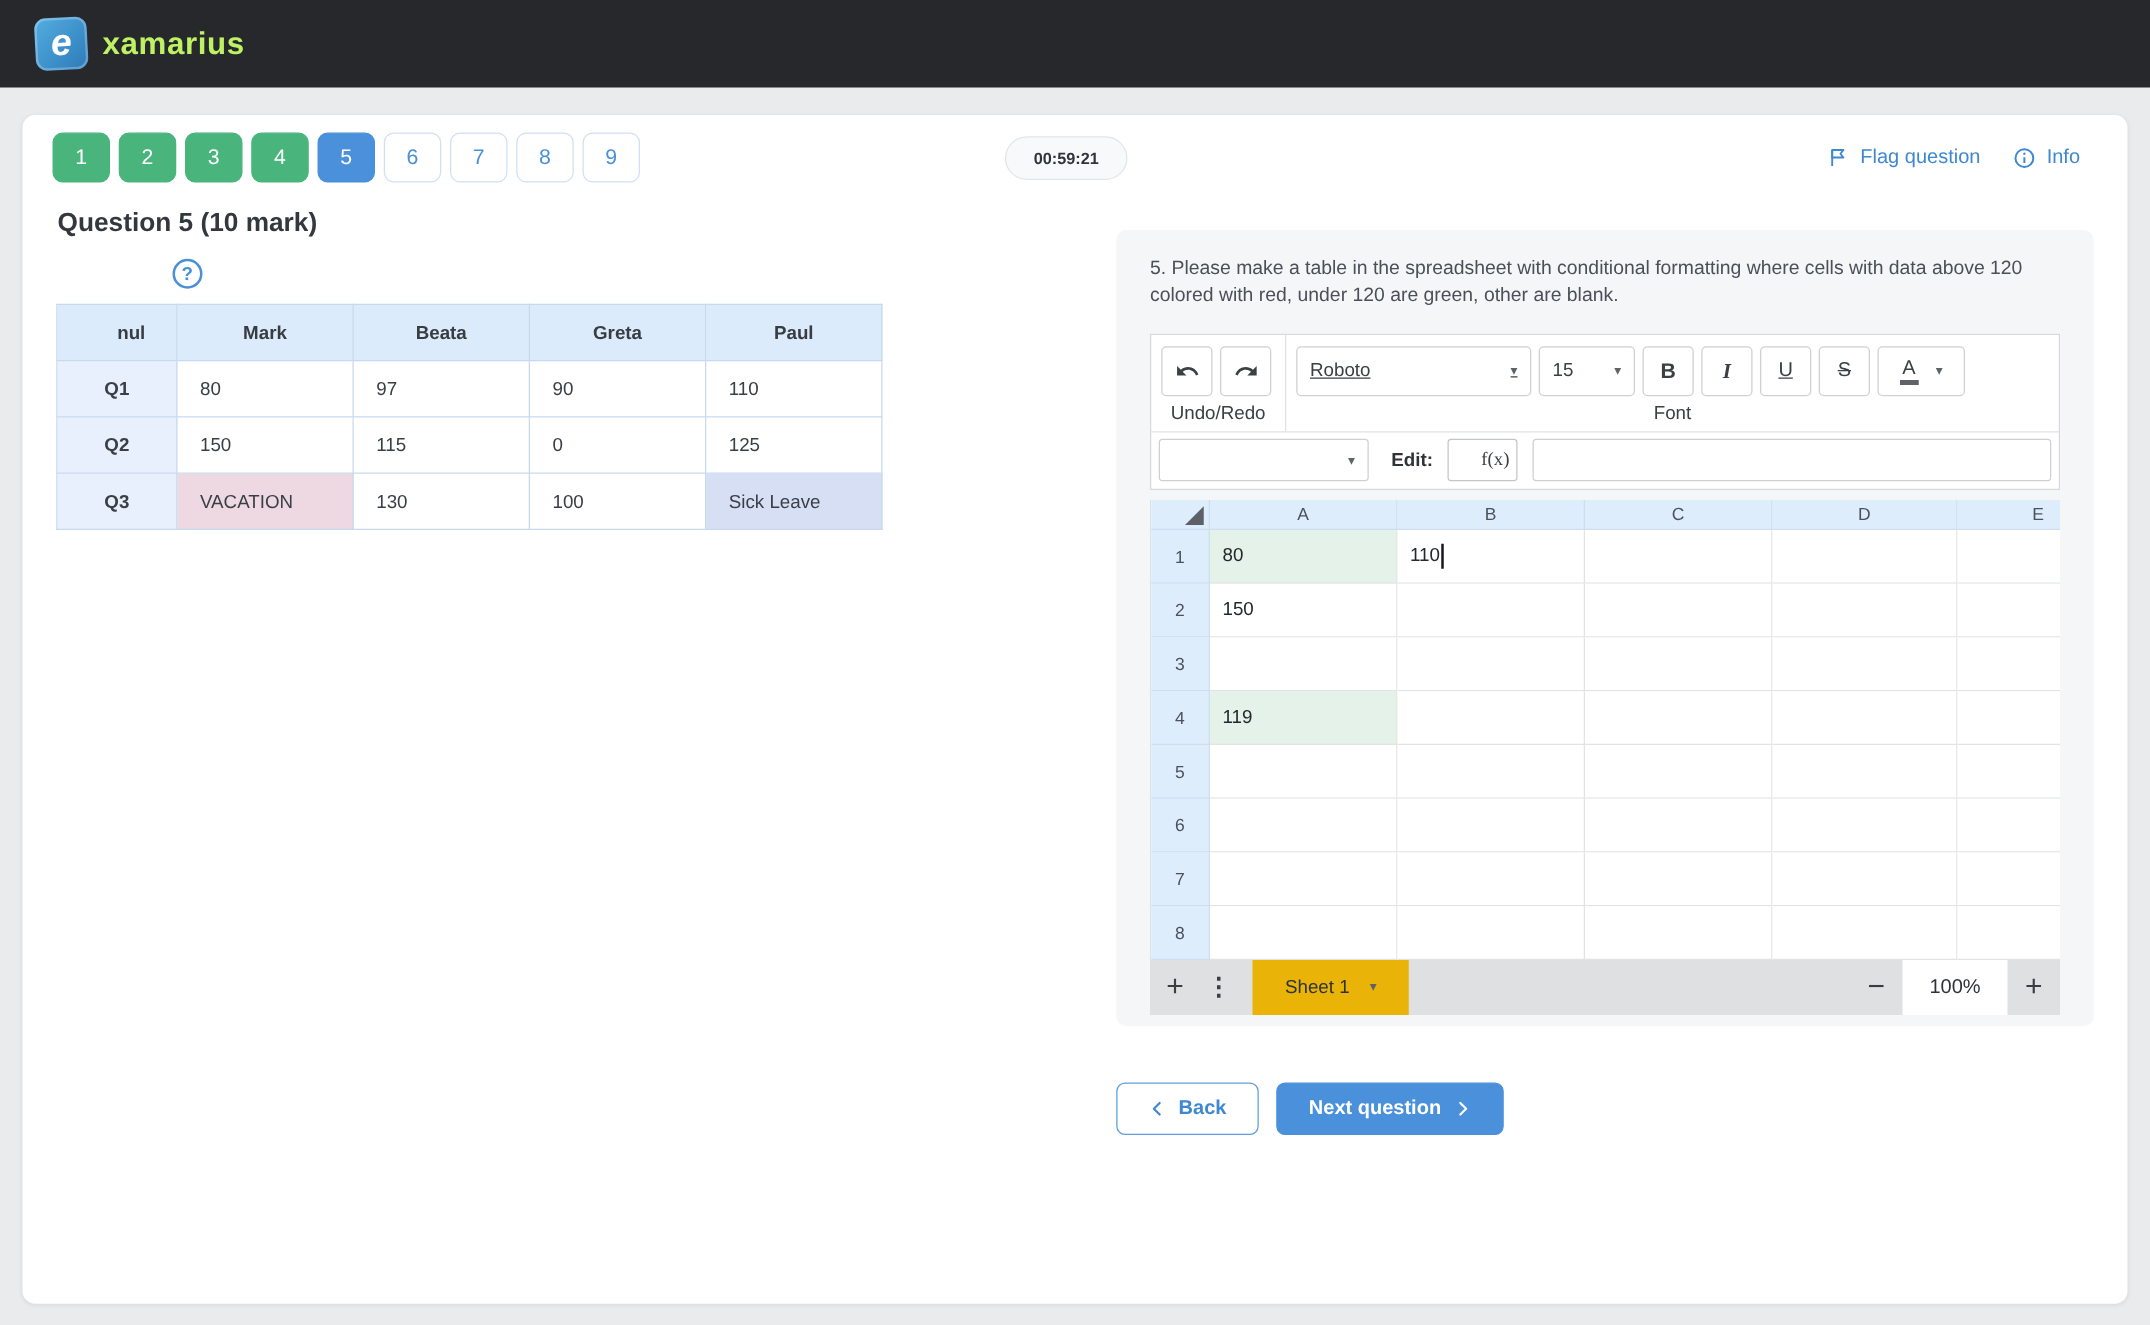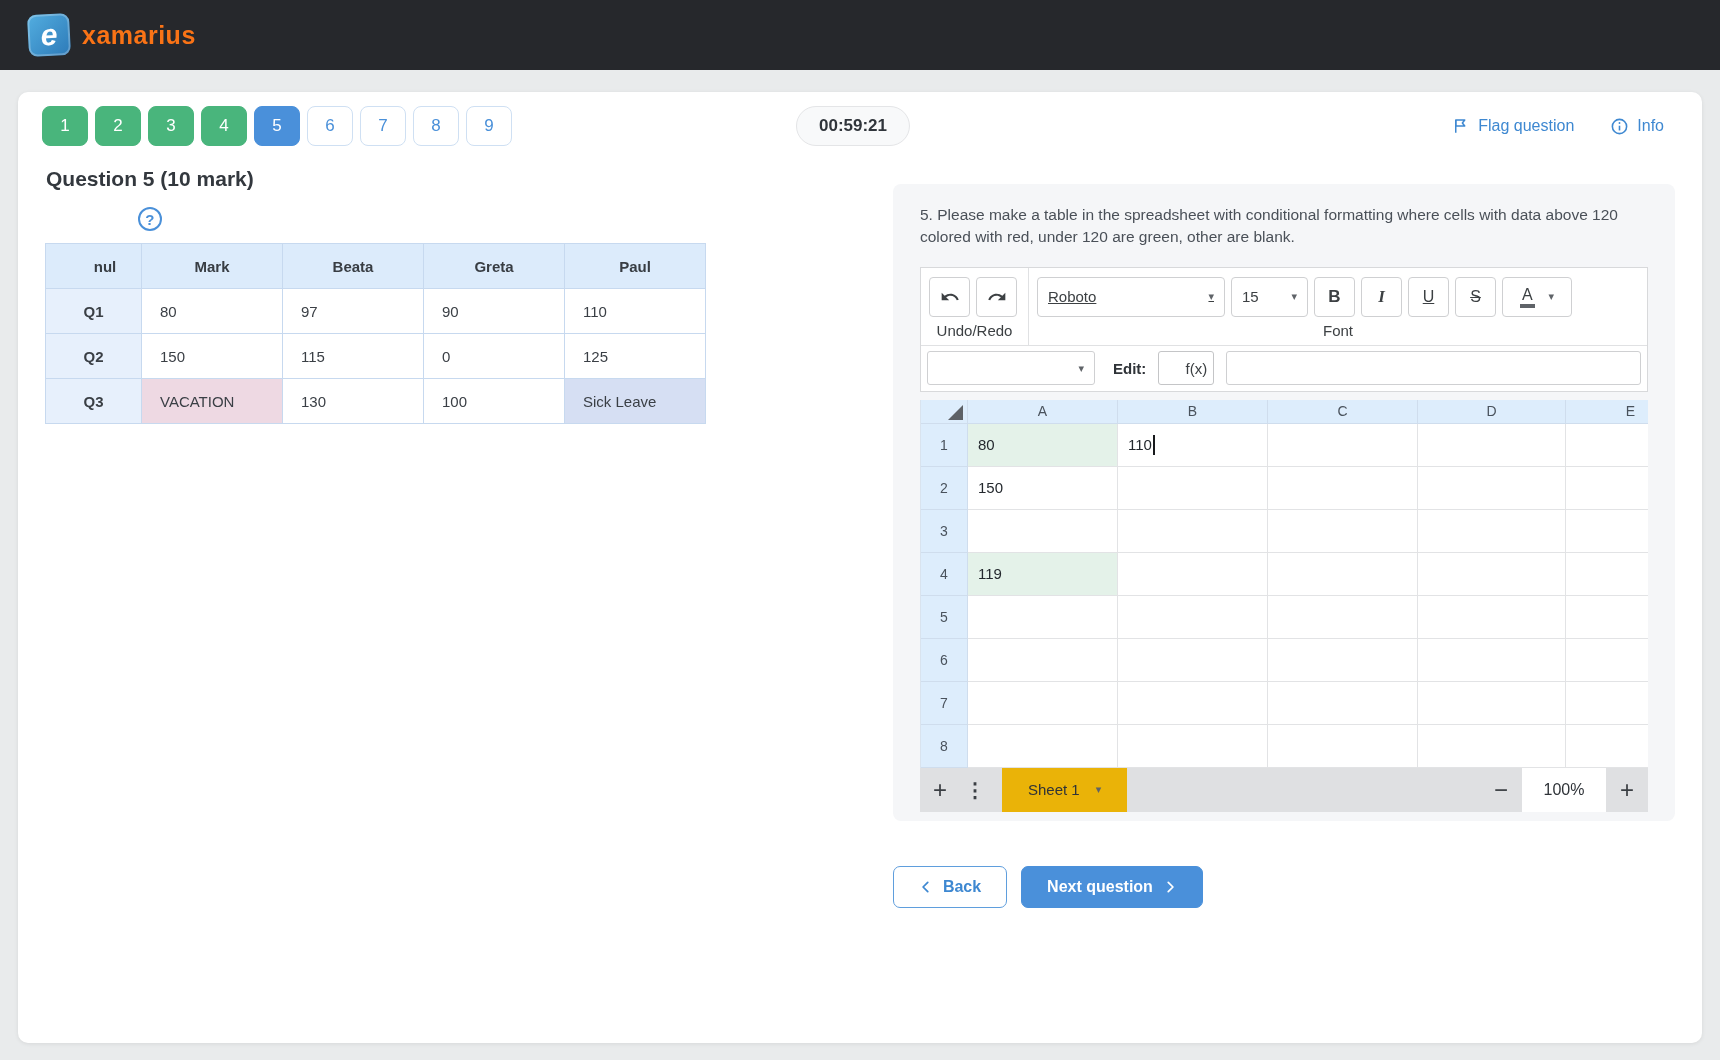--- a/index.html
+++ b/index.html
@@ -5,36 +5,36 @@
   * { margin:0; padding:0; box-sizing:border-box; }
   html,body { width:1720px; height:1060px; overflow:hidden; }
   body { font-family:"Liberation Sans", sans-serif; background:#e9ebec; color:#33383e; }
 
   
   .topbar { height:70px; background:#26282c; display:flex; align-items:center; padding:0 28px; }
   .logo { display:flex; align-items:center; gap:12px; }
   .logo-mark { width:42px; height:42px; border-radius:9px; background:linear-gradient(135deg,#53aee0,#2d7ab8);
                color:#fff; font-size:30px; font-style:italic; font-weight:bold; display:flex; align-items:center;
                justify-content:center; transform:rotate(-3deg); box-shadow:inset 0 0 0 2px rgba(255,255,255,.25); }
-  .logo-text { color:#f97316; font-size:25px; font-weight:bold; letter-spacing:.5px; }
+  .logo-text { color:#bef264; font-size:25px; font-weight:bold; letter-spacing:.5px; }
 
   
   .card { position:absolute; left:18px; top:92px; width:1684px; height:951px; background:#fff;
           border-radius:10px; box-shadow:0 1px 4px rgba(0,0,0,.08); }
 
   
   .qnav-row { position:absolute; top:12px; left:24px; right:38px; height:44px; display:flex; align-items:center; }
   .qnav { display:flex; gap:7px; }
   .qbtn { width:46px; height:40px; border-radius:8px; border:1px solid #cfe0f3; background:#fff; color:#4a90d9;
           font-size:17px; font-family:inherit; cursor:pointer; }
   .qbtn.answered { background:#49b57c; border-color:#49b57c; color:#fff; }
   .qbtn.current  { background:#4a90da; border-color:#4a90da; color:#fff; }
   .timer { position:absolute; left:50%; transform:translateX(-50%); background:#f8f9fa; border:1px solid #e4e5e7;
-           border-radius:999px; padding:9px 22px; font-size:17px; font-weight:bold; color:#30353b; }
-  .nav-right { margin-left:auto; display:flex; align-items:center; gap:36px; }
+           border-radius:999px; padding:9px 22px; font-size:13px; font-weight:bold; color:#30353b; }
+  .nav-right { margin-left:auto; display:flex; align-items:center; gap:26px; }
   .link-btn { display:flex; align-items:center; gap:8px; color:#3e88d1; font-size:16px; background:none;
               border:none; cursor:pointer; font-family:inherit; }
   .link-btn svg { display:block; }
 
   
   .title-row { position:absolute; top:75px; left:28px; display:flex; align-items:center; gap:16px;flex-direction:column; }
   .q-title { font-size:21px; font-weight:bold; color:#33383e; }
   .help-badge { width:24px; height:24px; border-radius:50%; border:2px solid #4a90d9; color:#4a90d9;
                 font-size:15px; font-weight:bold; display:flex; align-items:center; justify-content:center; cursor:pointer; }
 
@@ -70,21 +70,21 @@
   .glyph-a { font-size:16px; border-bottom:4px solid #5f6368; line-height:1.1; padding:0 2px; }
   .select { background:#fff; border:1px solid #cfd0d2; border-radius:4px; height:40px; display:flex;
             align-items:center; justify-content:space-between; padding:0 10px; font-size:15px; color:#3c4043; cursor:pointer; }
   .font-select { width:188px;text-decoration:underline; }
   .size-select { width:77px; }
   .arrow { color:#5f6368; font-size:11px; margin-left:6px; }
   .tb-row2 { border-top:1px solid #e0e1e3; height:46px; display:flex; align-items:center; padding:0 6px; gap:12px; }
   .name-box { width:168px; height:34px; border-radius:3px; }
   .edit-label { font-size:15px; font-weight:bold; color:#2f3338; margin-left:6px; }
   .fx-btn { height:34px; width:56px; background:#fff; border:1px solid #c4c5c7; border-radius:3px; font-size:15px;
-            color:#3c4043; cursor:pointer; font-family:Liberation Sans, sans-serif;padding-left:20px; }
+            color:#3c4043; cursor:pointer; font-family:Liberation Serif, serif;padding-left:20px; }
   .formula-input { flex:1; height:34px; border:1px solid #cfd0d2; border-radius:3px; font-size:15px; padding:0 8px;
                    font-family:inherit; color:#202124; }
 
   
   .grid { width:728px; margin-top:8px; overflow:hidden; border-left:1px solid #d9e3ee; }
   .g-row { display:flex; width:775px; }
   .g-corner, .g-colhdr { background:#ddedfc; border-right:1px solid #cfdded; border-bottom:1px solid #cfdded;
                          height:24px; font-size:14px; color:#49525c; display:flex; align-items:center; justify-content:center; cursor:pointer; }
   .g-corner { justify-content:flex-end; align-items:flex-end; padding:3px 4px; }
   .tri { width:0; height:0; border-left:15px solid transparent; border-bottom:15px solid #5d6166; }

